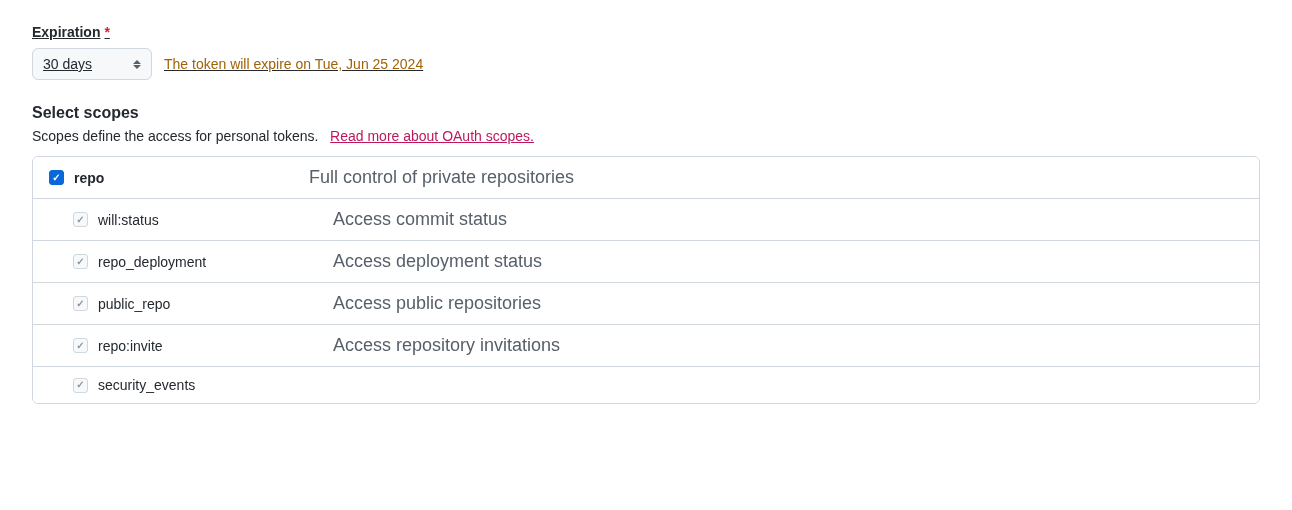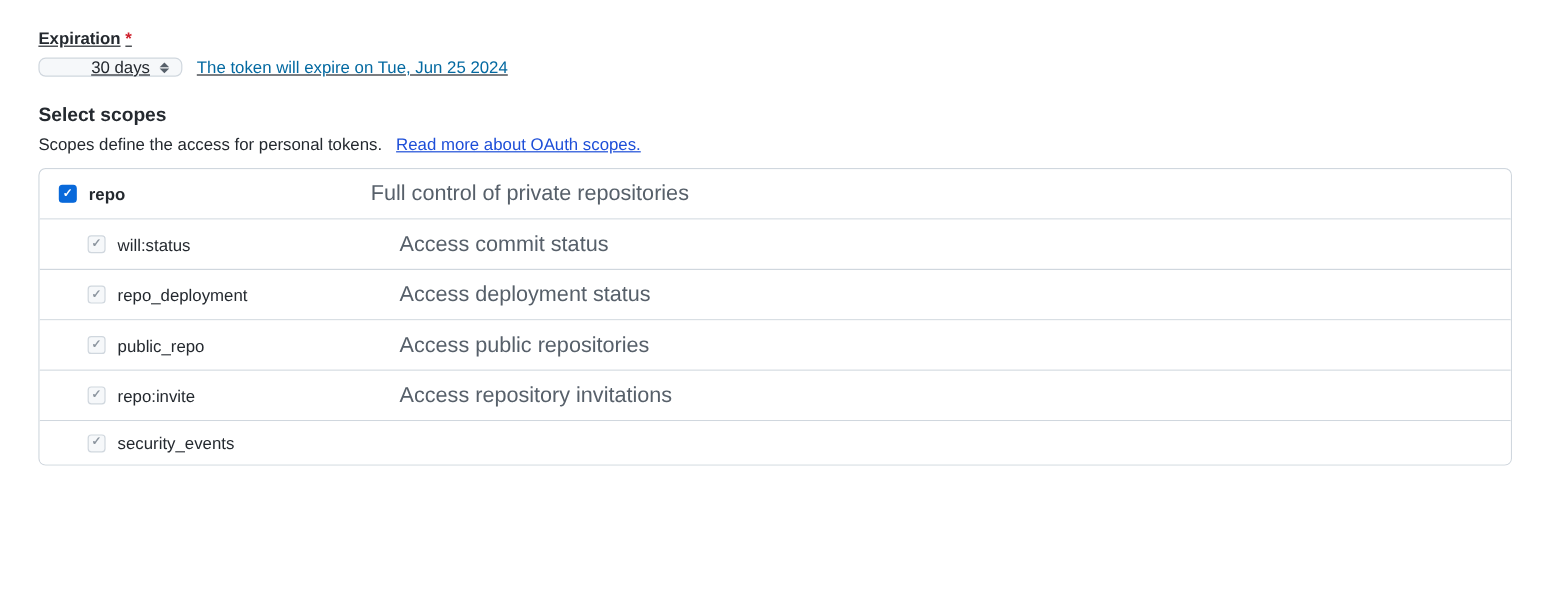--- a/index.html
+++ b/index.html
@@ -43,23 +43,23 @@
     }
 
     .expiration-select {
       display: flex;
       align-items: center;
       border: 1px solid #d0d7de;
       border-radius: 6px;
       padding: 5px 10px;
       background: #f6f8fa;
       cursor: pointer;
-      height: 16px;
+      height: 32px;
       min-width: 120px;
-      justify-content: flex-end;
+      justify-content: space-between;
       gap: 8px;
     }
 
     .expiration-select-text {
       font-size: 14px;
       color: #24292f;
     }
 
     .expiration-select-arrows {
       display: flex;
@@ -77,41 +77,41 @@
     .arrow-up {
       border-bottom: 4px solid #57606a;
     }
 
     .arrow-down {
       border-top: 4px solid #57606a;
     }
 
     .expiration-hint {
       font-size: 14px;
-      color: #0369a1;
+      color: #a16207;
     }
 
     .scopes-section {
       margin-bottom: 16px;
     }
 
     .scopes-title {
       font-weight: 600;
       font-size: 16px;
       margin-bottom: 6px;
     }
 
     .scopes-description {
       font-size: 14px;
       color: #24292f;
       margin-bottom: 12px;
     }
 
     .oauth-link {
-      color: #1d4ed8;
+      color: #be185d;
       text-decoration: underline;
       cursor: pointer;
     }
 
     .scopes-table {
       border: 1px solid #d0d7de;
       border-radius: 6px;
       overflow: hidden;
     }
 

